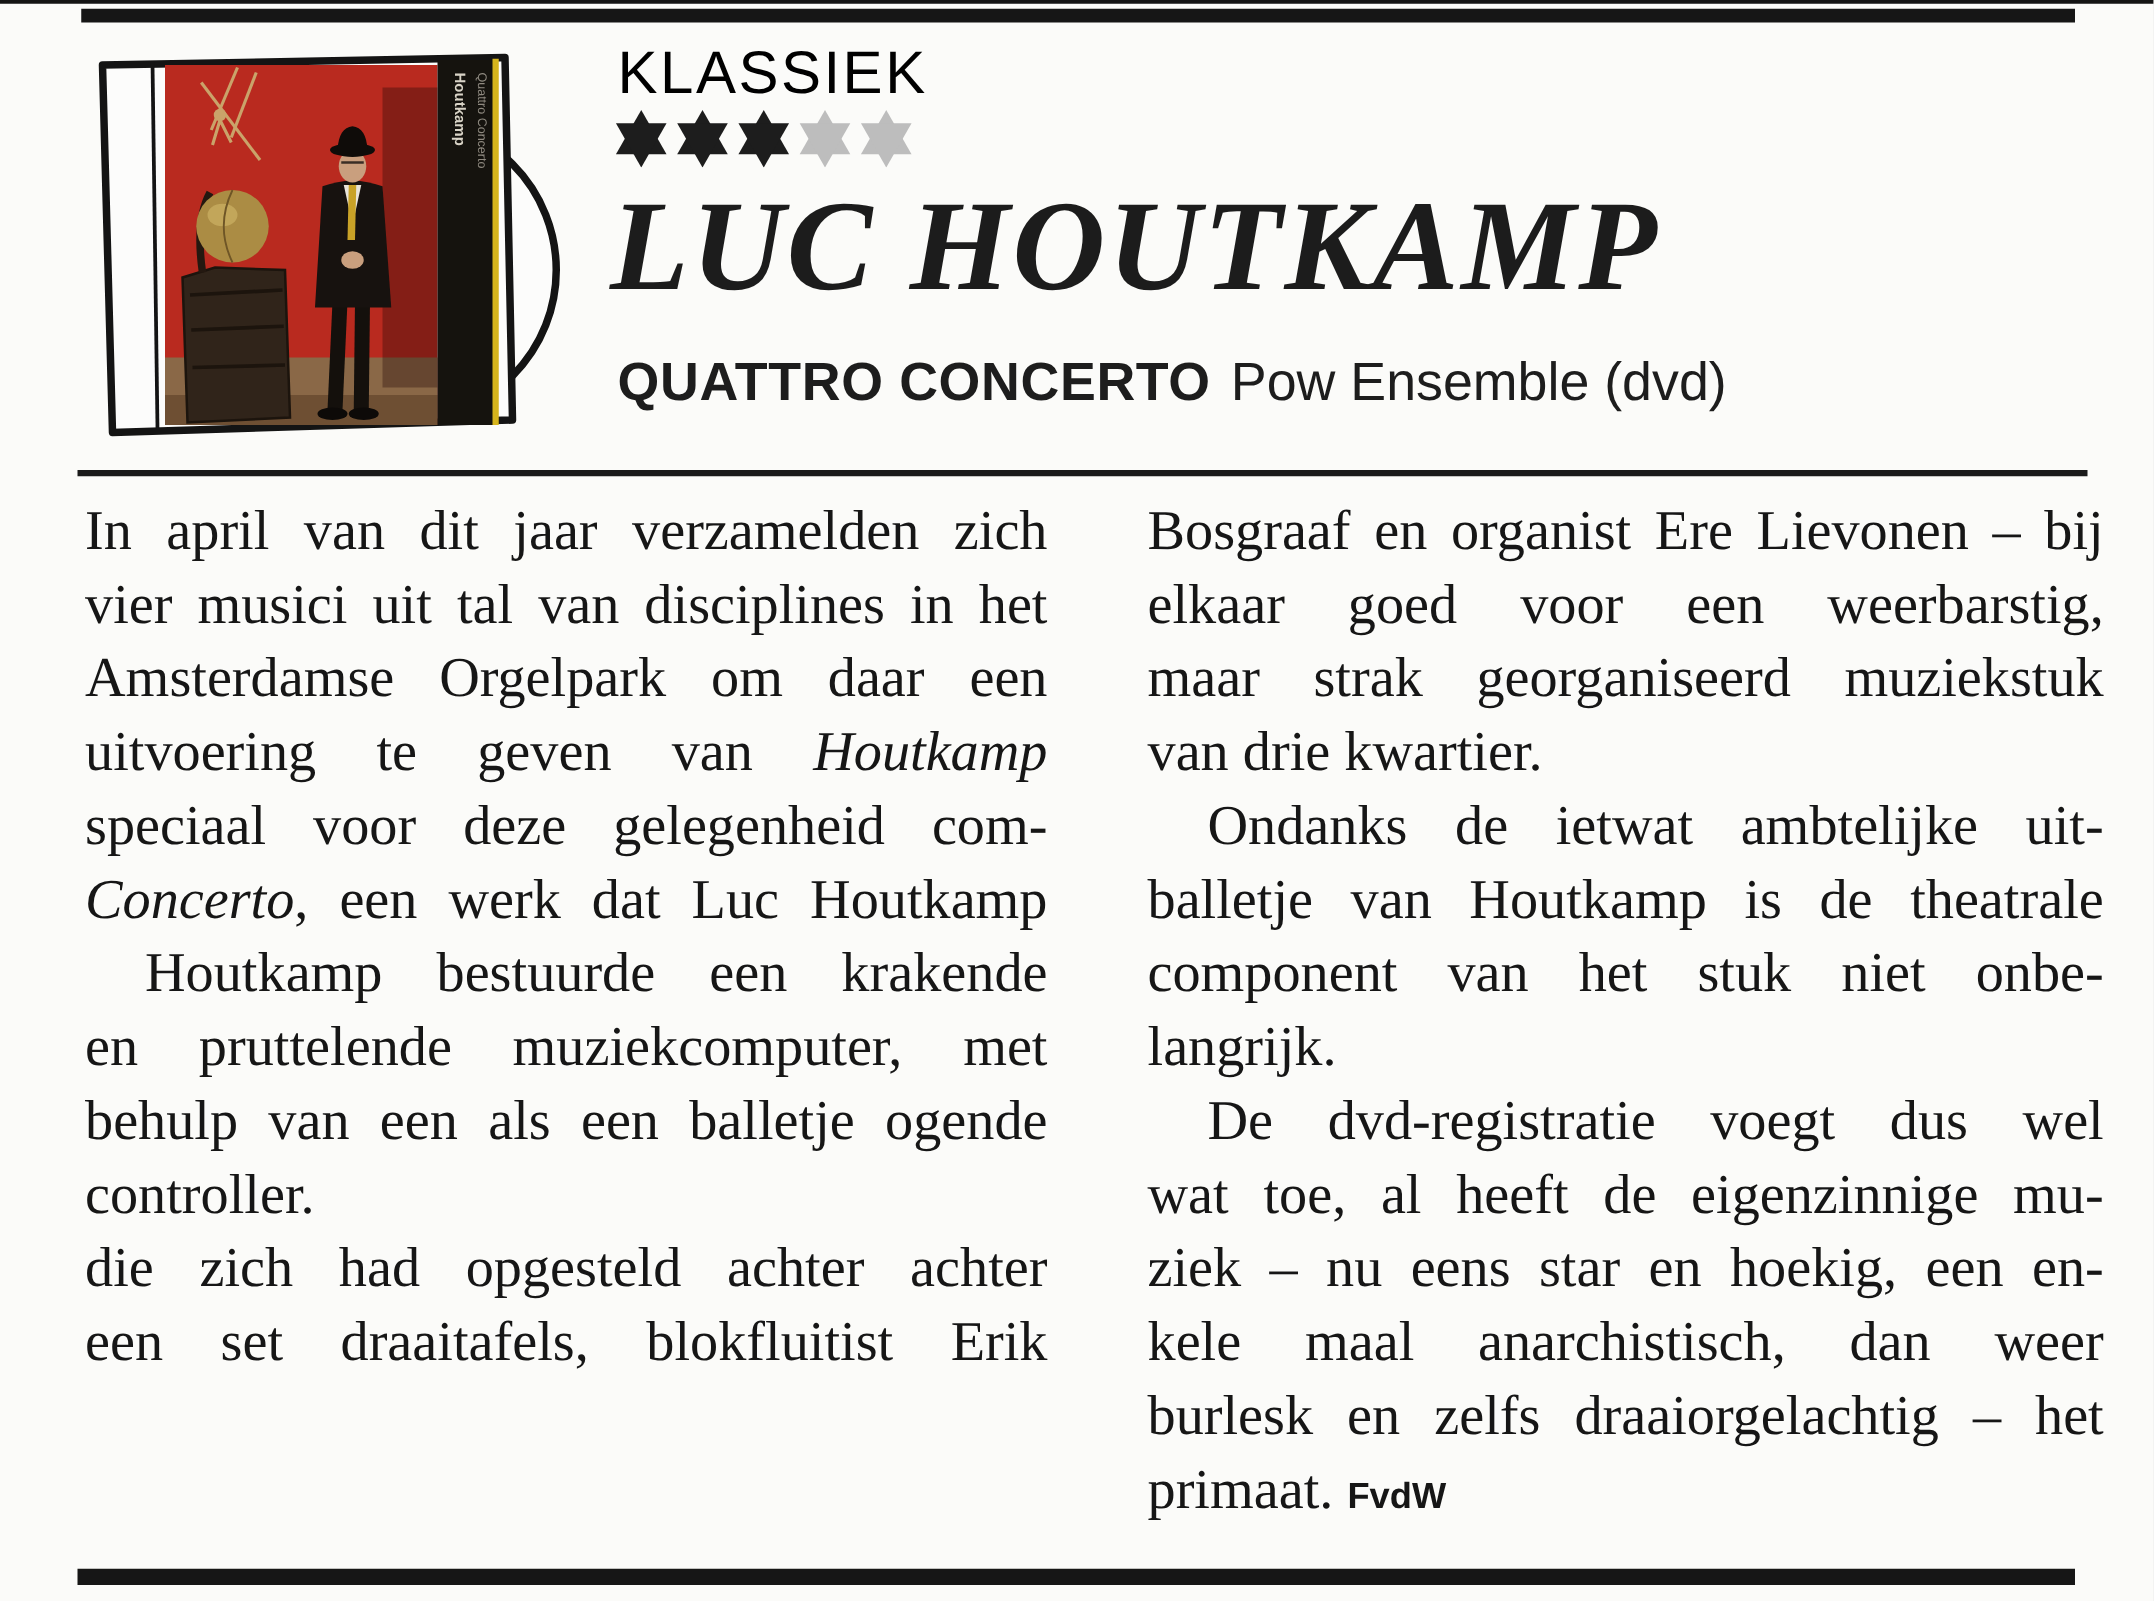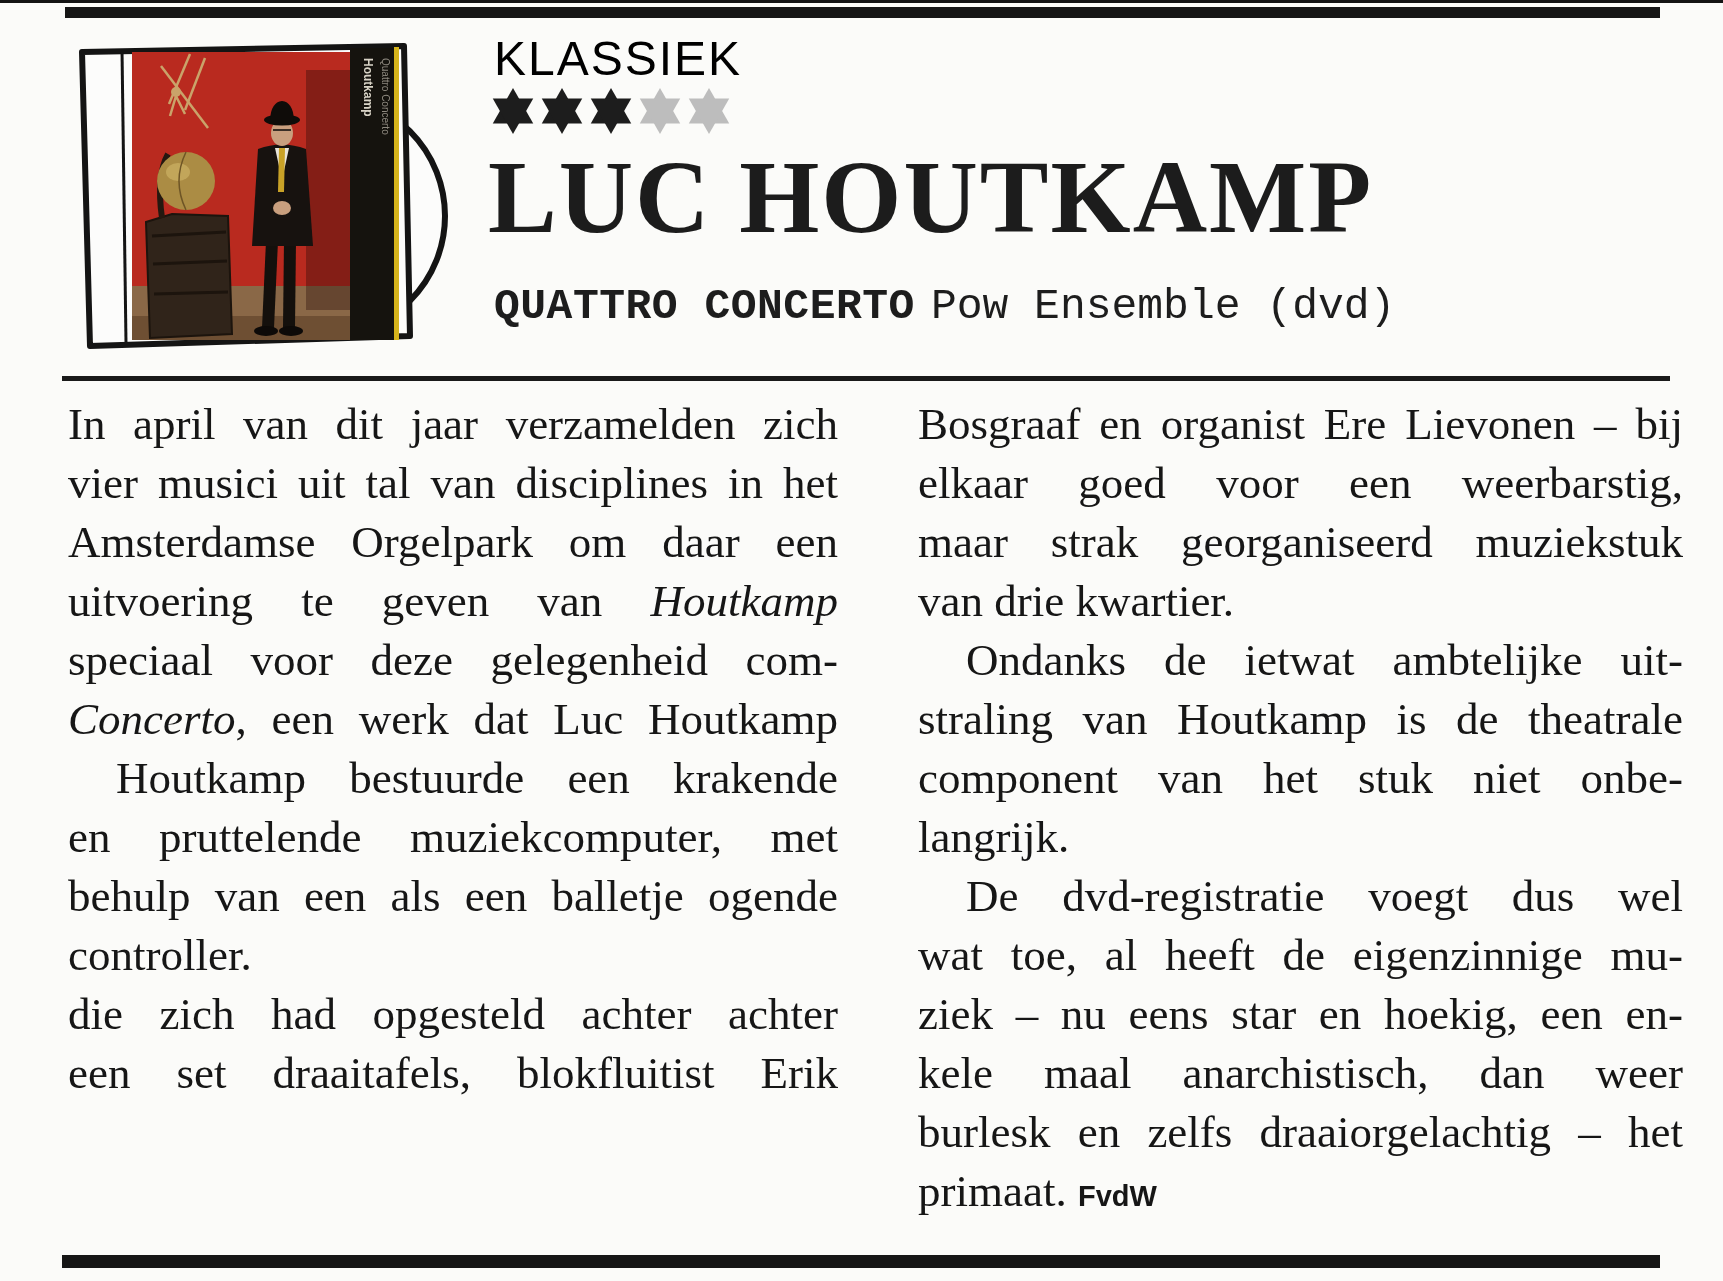--- a/index.html
+++ b/index.html
@@ -17,24 +17,24 @@
   .kicker{
     position:absolute;left:494px;top:34px;
     font-family:"Liberation Sans",sans-serif;
     font-size:48px;line-height:1.05;letter-spacing:2px;color:#000000;
   }
   .stars{position:absolute;left:490px;top:88px;display:flex;gap:3px;}
   .stars svg{display:block;}
   .title{
     position:absolute;left:488px;top:146px;margin:0;
     font-family:"Liberation Serif",serif;font-weight:700;
-    font-size:103px;line-height:1;letter-spacing:2px;color:#1c1c1c;white-space:nowrap;
+    font-size:103px;line-height:1;letter-spacing:2px;color:#1c1c1c;white-space:nowrap;font-style:italic;
   }
   .subtitle{position:absolute;left:494px;top:282px;white-space:nowrap;
-    font-family:Liberation Mono, monospace;font-size:43px;color:#1d1d1d;text-align:center;}
+    font-family:Liberation Sans, sans-serif;font-size:43px;color:#1d1d1d;text-align:center;}
   .album-title{font-weight:700;letter-spacing:0.5px;}
   .album-credit{margin-left:16px;font-weight:400;}
   .rule-header{position:absolute;left:62px;top:376px;width:1608px;height:5px;background:#1a1a1a;}
   .col{position:absolute;top:395px;}
   .col-left{left:68px;width:770px;}
   .col-right{left:905px;width:765px;margin-left:13px;}
   .line{
     font-size:45px;line-height:59px;height:59px;
     text-align:justify;text-align-last:justify;
     color:#161616;
@@ -153,21 +153,21 @@
       <div class="line last"><span class="seg-normal">controller.</span></div>
       <div class="line"><span class="seg-normal">die zich had opgesteld achter achter</span></div>
       <div class="line"><span class="seg-normal">een set draaitafels, blokfluitist Erik</span></div>
     </div>
   <div class="col col-right">
       <div class="line"><span class="seg-normal">Bosgraaf en organist Ere Lievonen – bij</span></div>
       <div class="line"><span class="seg-normal">elkaar goed voor een weerbarstig,</span></div>
       <div class="line"><span class="seg-normal">maar strak georganiseerd muziekstuk</span></div>
       <div class="line last"><span class="seg-normal">van drie kwartier.</span></div>
       <div class="line indent"><span class="seg-normal">Ondanks de ietwat ambtelijke uit-</span></div>
-      <div class="line"><span class="seg-normal">straling van Houtkamp is de theatrale</span></div>
+      <div class="line"><span class="seg-normal">balletje van Houtkamp is de theatrale</span></div>
       <div class="line"><span class="seg-normal">component van het stuk niet onbe-</span></div>
       <div class="line last"><span class="seg-normal">langrijk.</span></div>
       <div class="line indent"><span class="seg-normal">De dvd-registratie voegt dus wel</span></div>
       <div class="line"><span class="seg-normal">wat toe, al heeft de eigenzinnige mu-</span></div>
       <div class="line"><span class="seg-normal">ziek – nu eens star en hoekig, een en-</span></div>
       <div class="line"><span class="seg-normal">kele maal anarchistisch, dan weer</span></div>
       <div class="line"><span class="seg-normal">burlesk en zelfs draaiorgelachtig – het</span></div>
       <div class="line last"><span class="seg-normal">primaat. </span><span class="seg-bold-sans">FvdW</span></div>
     </div>
 

